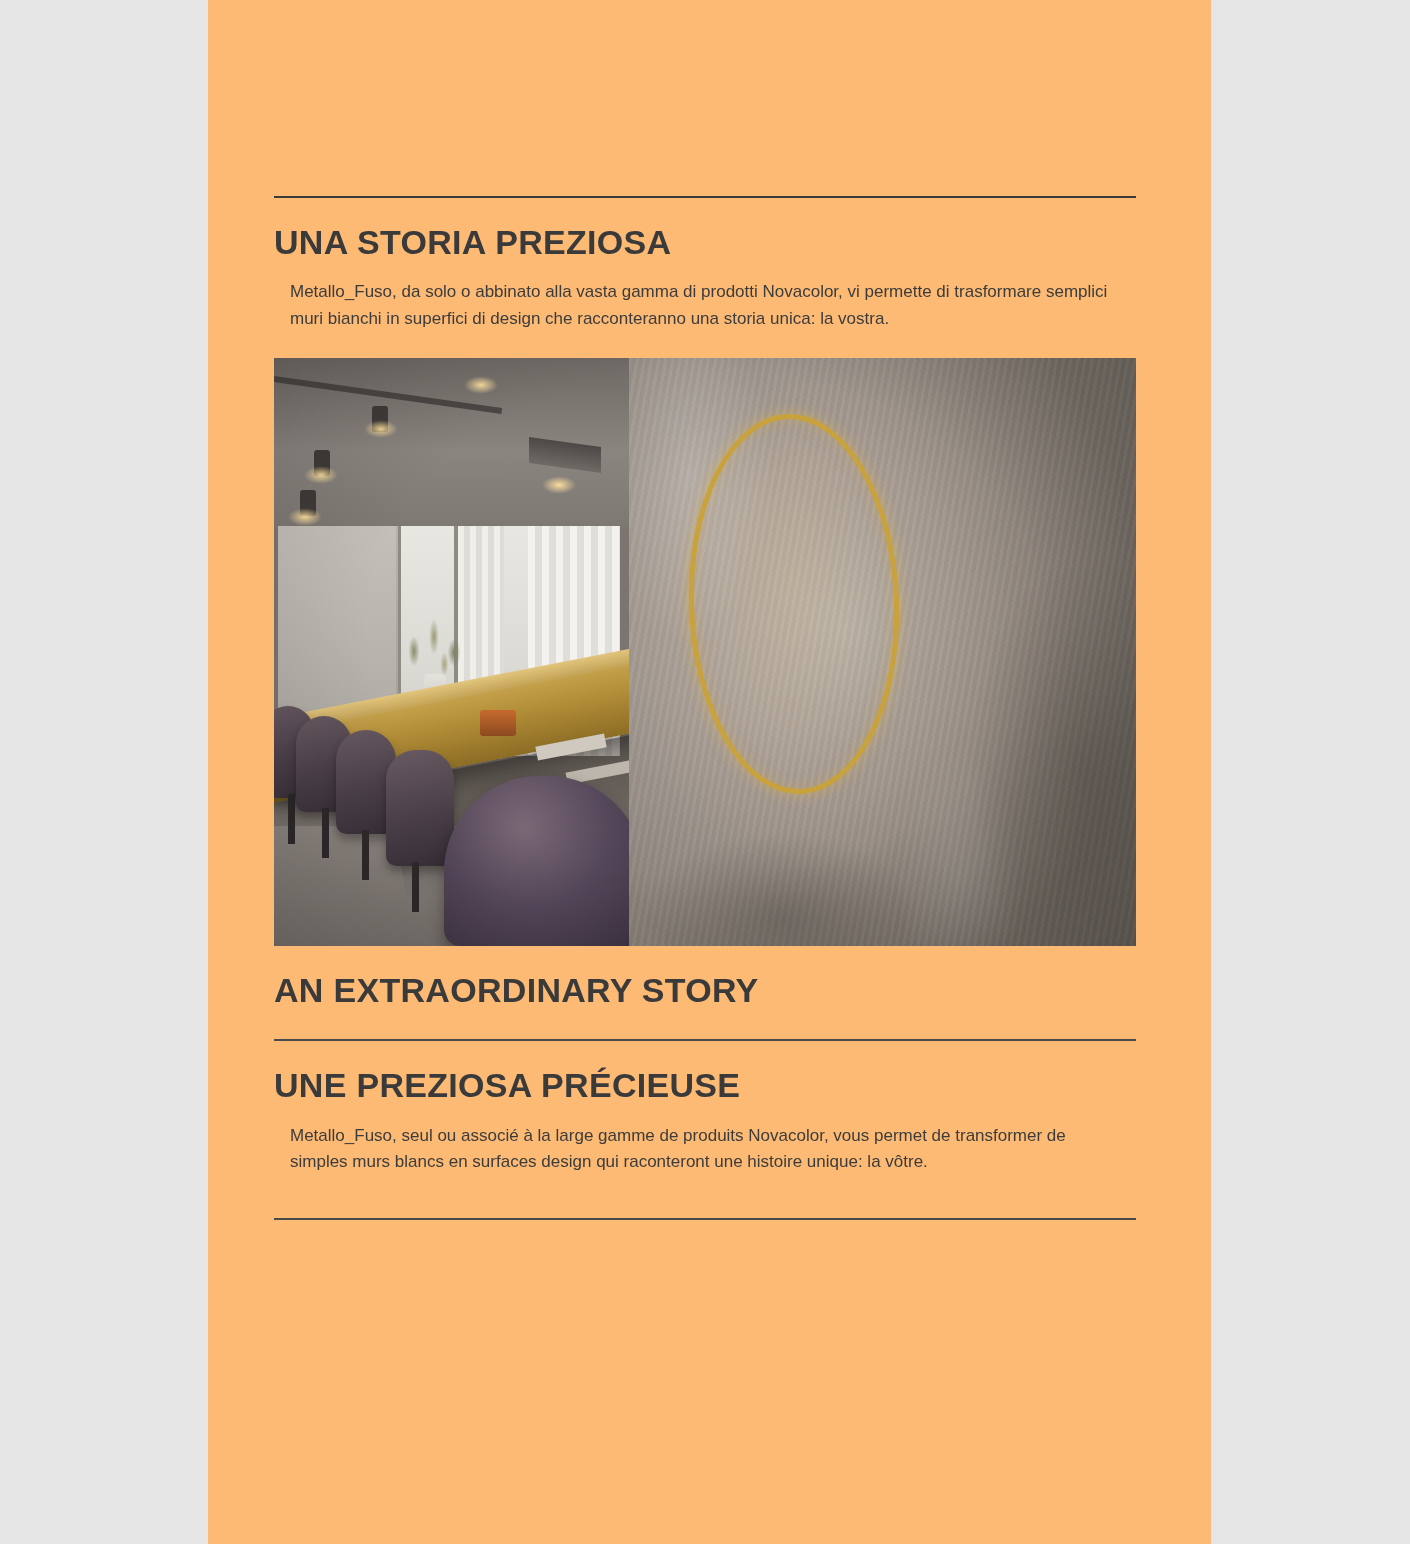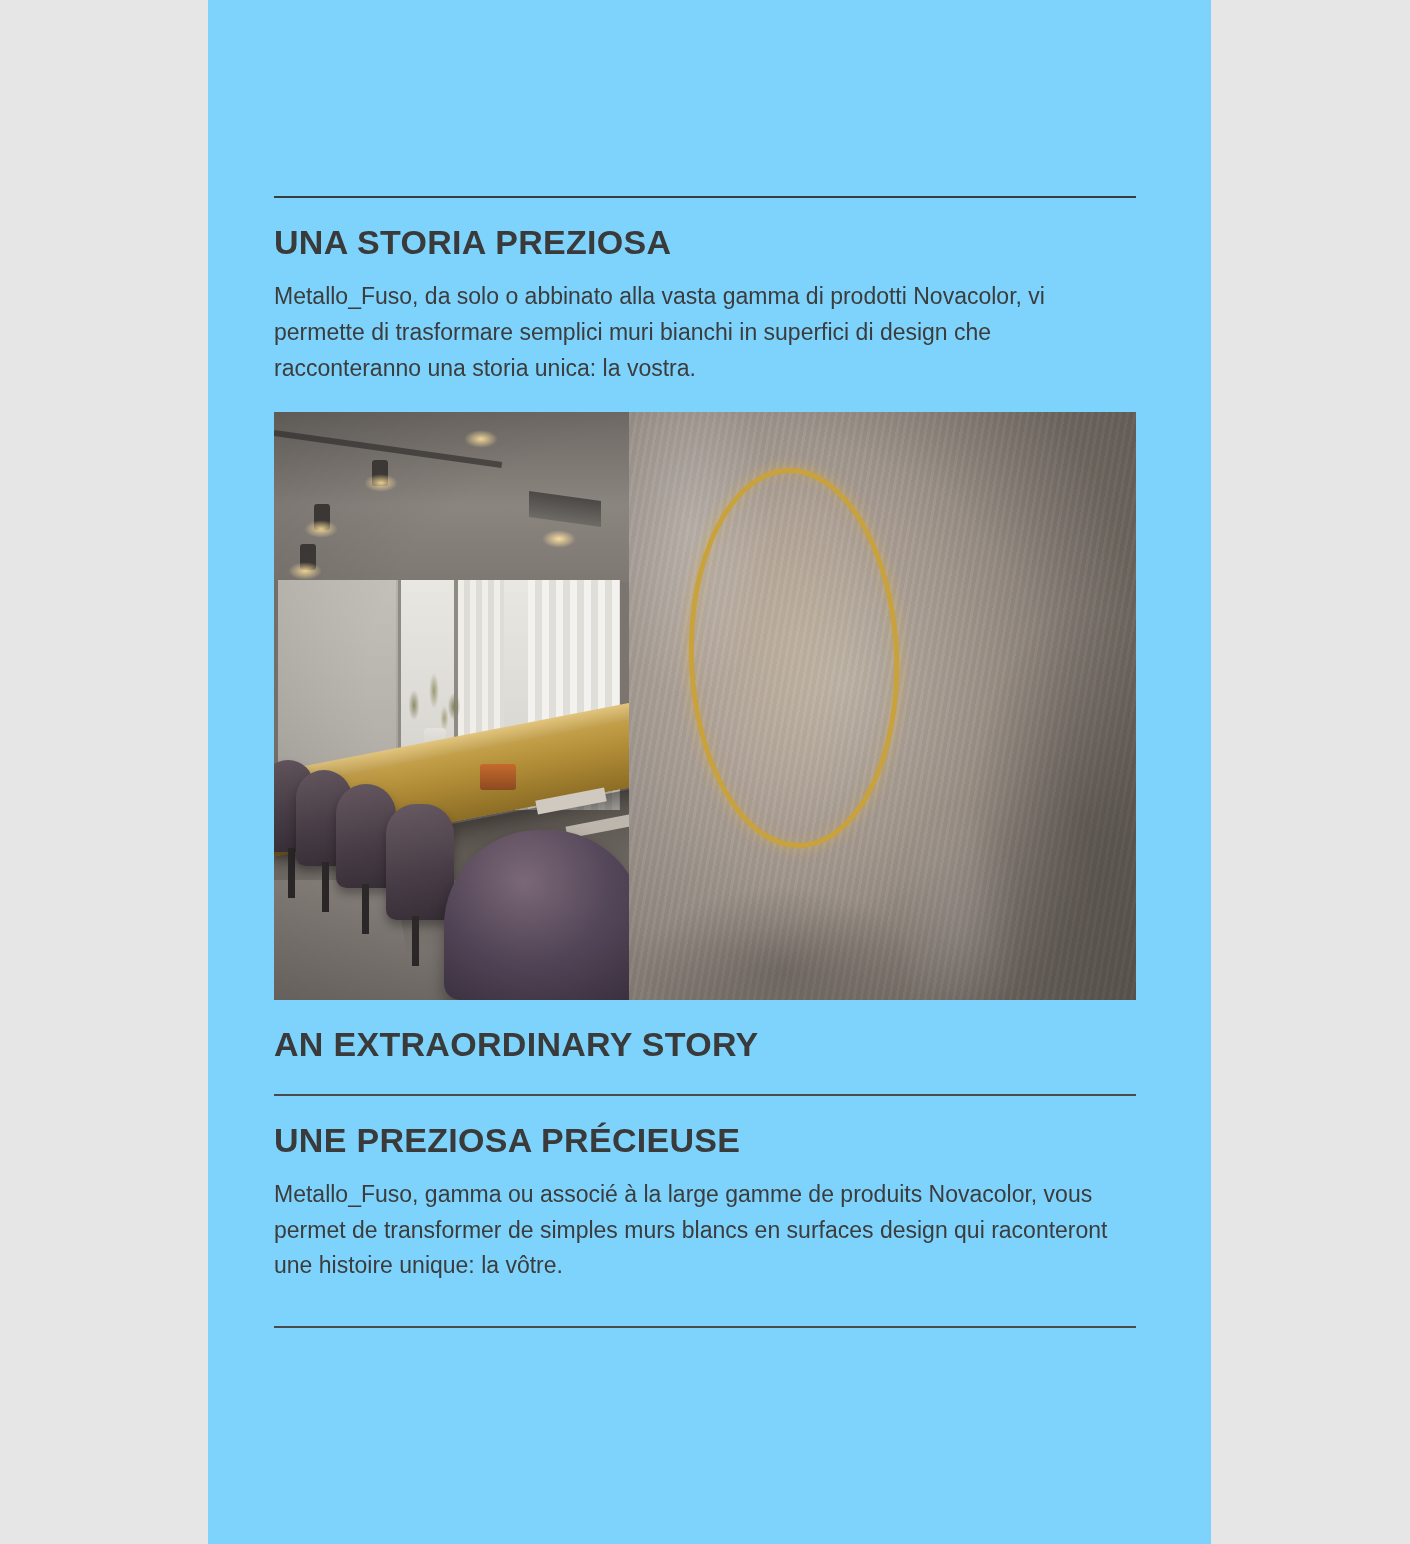--- a/index.html
+++ b/index.html
@@ -12,21 +12,21 @@
     background: #e6e6e6;
     font-family: "Liberation Sans", sans-serif;
     overflow: hidden;
   }
   .page {
     position: absolute;
     left: 208px;
     top: 0;
     width: 1003px;
     height: 1544px;
-    background: #7dd3fc;
+    background: #fdba74;
   }
   .content {
     position: absolute;
     left: 66px;
     top: 196px;
     width: 862px;
   }
   .rule {
     border: 0;
     border-top: 2px solid #3b3b3b;
@@ -41,24 +41,24 @@
   }
   h2.section-title {
     font-size: 34px;
     font-weight: 800;
     letter-spacing: 0.3px;
     color: #3a3a3a;
     margin: 26px 0 18px 0;
     line-height: 1.1;
   }
   p.body-text {
-    font-size: 23px;
+    font-size: 17px;
     line-height: 1.55;
     color: #3c3c3c;
-    margin: 0;
+    margin: 16px;
     font-weight: 400;
   }
   .photo-wrap {
     margin-top: 26px;
     width: 862px;
     height: 588px;
     overflow: hidden;
     position: relative;
     background: #8d8a88;
   }
@@ -297,18 +297,18 @@
 
         <div class="vign"></div>
       </div>
     </div>
 
     <h2 class="section-title">AN EXTRAORDINARY STORY</h2>
 
     <hr class="rule-thin" style="margin-top:30px">
 
     <h2 class="section-title">UNE PREZIOSA PRÉCIEUSE</h2>
-    <p class="body-text">Metallo_Fuso, gamma ou associé à la large gamme de produits Novacolor, vous permet de transformer de simples murs blancs en surfaces design qui raconteront une histoire unique: la vôtre.</p>
+    <p class="body-text">Metallo_Fuso, seul ou associé à la large gamme de produits Novacolor, vous permet de transformer de simples murs blancs en surfaces design qui raconteront une histoire unique: la vôtre.</p>
 
     <hr class="rule-thin" style="margin-top:42px">
 
   </div>
 </div>
 
 </body></html>

